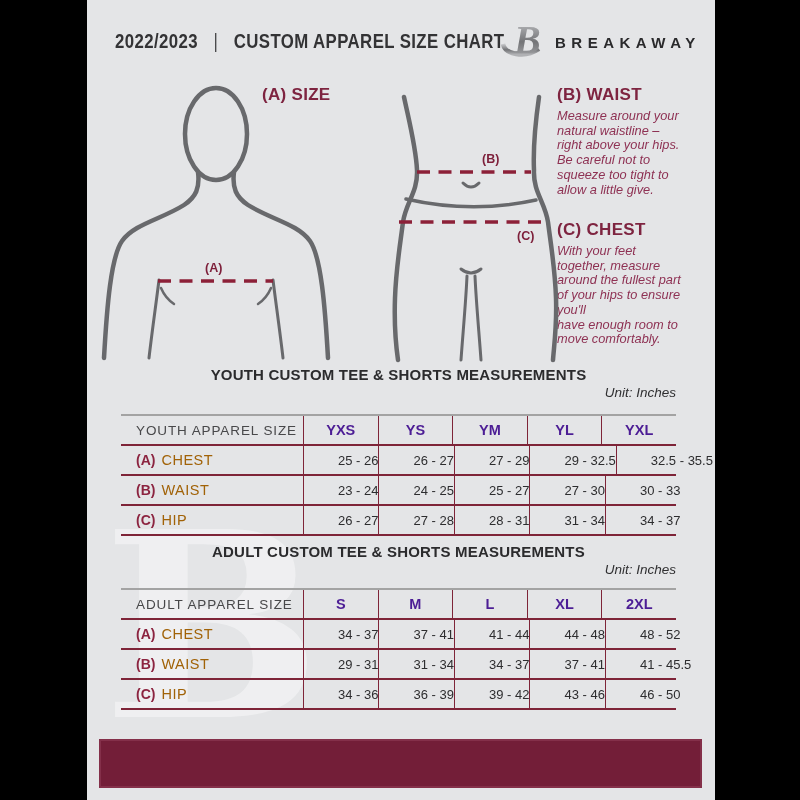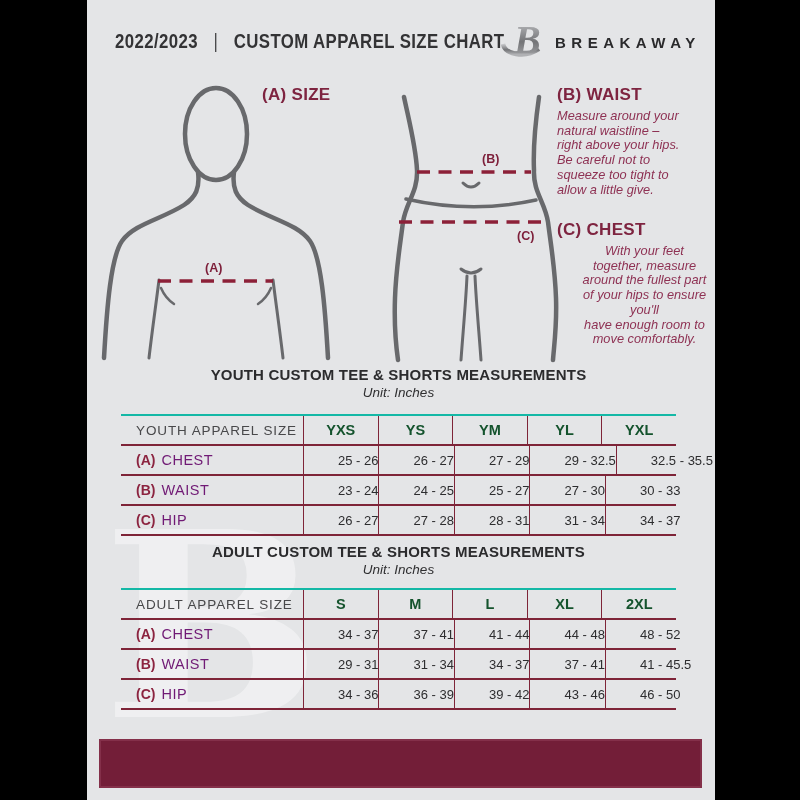--- a/index.html
+++ b/index.html
@@ -27,46 +27,46 @@
   .sec-head{
     position:absolute;font-weight:700;font-size:17px;color:#7e2440;
     letter-spacing:.3px;white-space:nowrap;
   }
   .sec-body{
     position:absolute;font-style:italic;font-size:12.8px;line-height:1.15;
     color:#8e3153;white-space:pre-line;
   }
   .h-a{left:175px;top:85px;} .b-a{left:175px;top:109px;width:180px;}
   .h-b{left:470px;top:85px;} .b-b{left:470px;top:109px;width:170px;}
-  .h-c{left:470px;top:220px;} .b-c{left:470px;top:244px;width:175px;text-align:center;}
+  .h-c{left:470px;top:220px;} .b-c{left:470px;top:244px;width:175px;}
   
   .fig-svg{position:absolute;left:0;top:0;width:628px;height:370px;}
   
   .tbl-title{
     position:absolute;left:34px;width:555px;text-align:center;
     font-weight:700;font-size:15px;color:#2b2b2d;letter-spacing:.2px;
   }
   .tbl-unit{
-    position:absolute;left:34px;width:555px;text-align:center;
+    position:absolute;left:34px;width:555px;text-align:right;
     font-style:italic;font-size:13.5px;color:#2f2f31;
   }
   .size-table{
     position:absolute;left:34px;width:555px;
-    border-top:2px solid #14b8a6;border-bottom:2px solid #7e2438;z-index:1;
+    border-top:2px solid #a3a3a3;border-bottom:2px solid #7e2438;z-index:1;
   }
   .t-row{display:grid;grid-template-columns:182px repeat(5,1fr);height:28px;}
   .t-row{border-bottom:2px solid #7e2438;}
   .t-row:last-child{border-bottom:none;}
   .cell{display:flex;align-items:center;justify-content:center;white-space:nowrap;}
   .cell + .cell{border-left:1.5px solid #7e2438;}
   .label-cell{justify-content:flex-start;padding-left:15px;gap:6px;}
   .colhdr{font-size:13.5px;letter-spacing:.9px;color:#48484a;}
-  .size-hd{font-weight:700;font-size:14.5px;color:#14532d;}
+  .size-hd{font-weight:700;font-size:14.5px;color:#4c1d95;}
   .pfx{font-weight:700;font-size:14px;color:#8c2440;}
-  .rowlbl{font-size:14.5px;color:#701a75;letter-spacing:.5px;}
+  .rowlbl{font-size:14.5px;color:#a16207;letter-spacing:.5px;}
   .val{font-size:13px;color:#2d2d2f;padding-left:34px;}
   .yt-title{top:366px;} .yt-unit{top:385px;} .yt-table{top:414px;}
   .ad-title{top:543px;} .ad-unit{top:562px;} .ad-table{top:588px;}
   
   .watermark{
     position:absolute;left:16px;top:498px;z-index:0;
     font-family:"DejaVu Serif","Liberation Serif",serif;font-weight:700;
     font-size:258px;line-height:1;color:#ffffff;opacity:.42;
   }
   .footer-bar{

